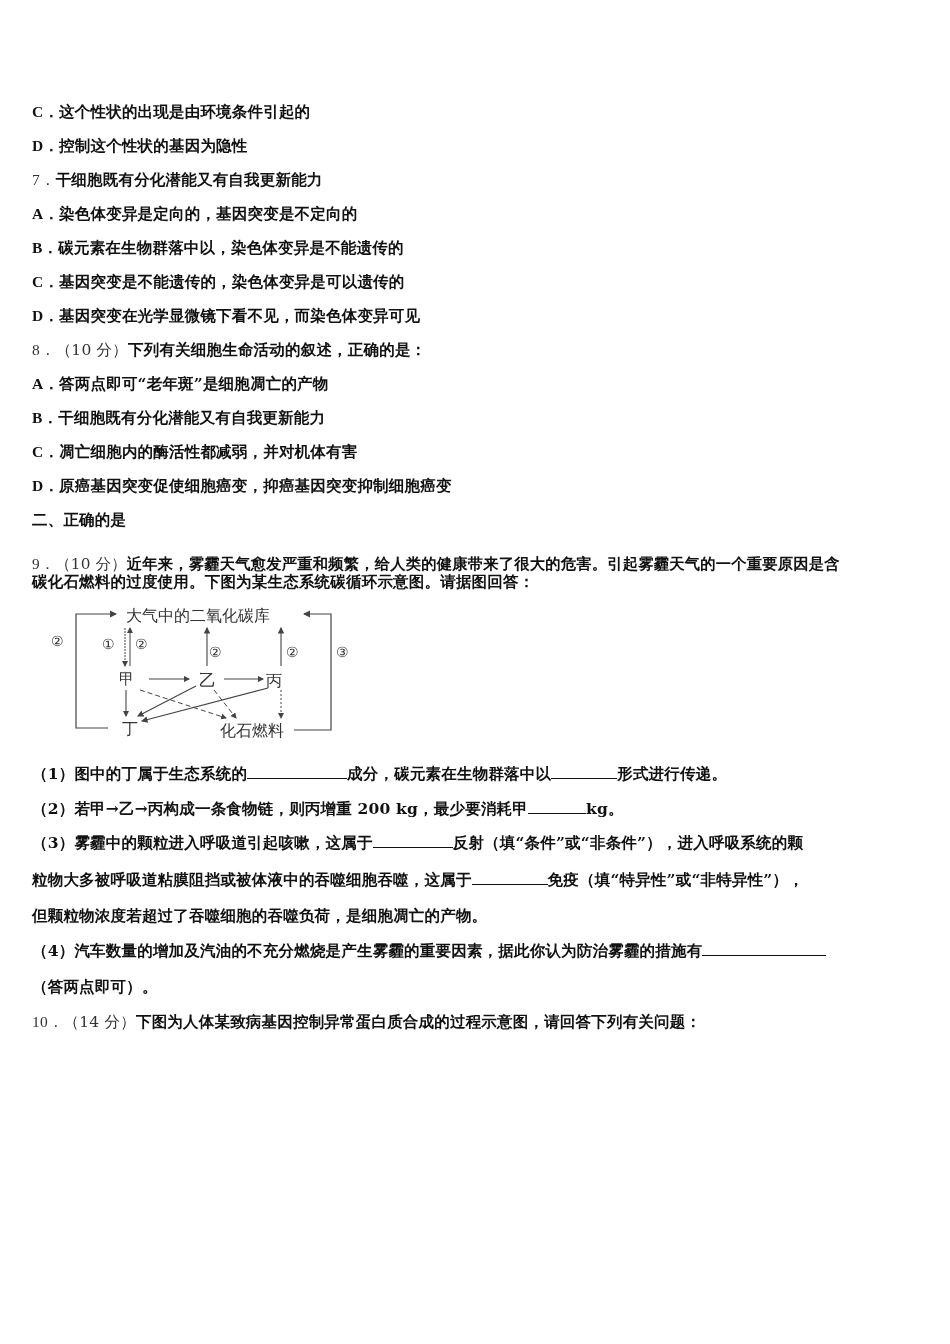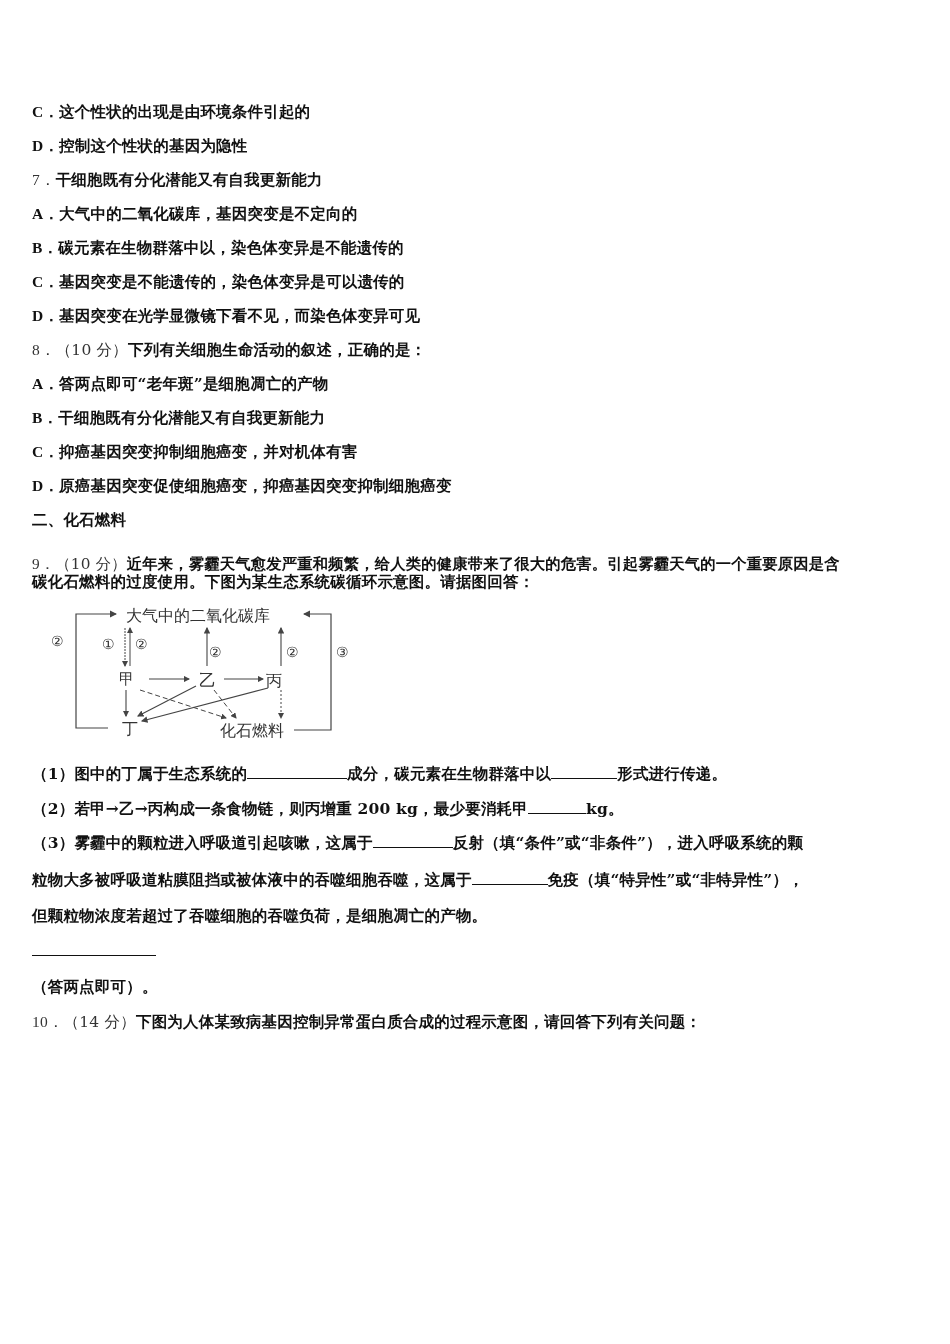--- a/index.html
+++ b/index.html
@@ -29,21 +29,21 @@
   <span class="opt-letter">C．</span><span>这个性状的出现是由环境条件引起的</span>
 </div>
 <div class="line" style="top:136px">
   <span class="opt-letter">D．</span><span>控制这个性状的基因为隐性</span>
 </div>
 
 <div class="line" style="top:170px">
   <span class="qnum">7．</span><span>干细胞既有分化潜能又有自我更新能力</span>
 </div>
 <div class="line" style="top:204px">
-  <span class="opt-letter">A．</span><span>大气中的二氧化碳库，基因突变是不定向的</span>
+  <span class="opt-letter">A．</span><span>染色体变异是定向的，基因突变是不定向的</span>
 </div>
 <div class="line" style="top:238px">
   <span class="opt-letter">B．</span><span>碳元素在生物群落中以，染色体变异是不能遗传的</span>
 </div>
 <div class="line" style="top:272px">
   <span class="opt-letter">C．</span><span>基因突变是不能遗传的，染色体变异是可以遗传的</span>
 </div>
 <div class="line" style="top:306px">
   <span class="opt-letter">D．</span><span>基因突变在光学显微镜下看不见，而染色体变异可见</span>
 </div>
@@ -51,28 +51,28 @@
 <div class="line" style="top:340px">
   <span class="qnum">8．</span><span class="score">（10 分）</span><span>下列有关细胞生命活动的叙述，正确的是：</span>
 </div>
 <div class="line" style="top:374px">
   <span class="opt-letter">A．</span><span>答两点即可“老年斑”是细胞凋亡的产物</span>
 </div>
 <div class="line" style="top:408px">
   <span class="opt-letter">B．</span><span>干细胞既有分化潜能又有自我更新能力</span>
 </div>
 <div class="line" style="top:442px">
-  <span class="opt-letter">C．</span><span>抑癌基因突变抑制细胞癌变，并对机体有害</span>
+  <span class="opt-letter">C．</span><span>凋亡细胞内的酶活性都减弱，并对机体有害</span>
 </div>
 <div class="line" style="top:476px">
   <span class="opt-letter">D．</span><span>原癌基因突变促使细胞癌变，抑癌基因突变抑制细胞癌变</span>
 </div>
 
 <div class="line" style="top:510px">
-  <span>二、化石燃料</span>
+  <span>二、正确的是</span>
 </div>
 
 <div class="line" style="top:535px; font-size:15.3px;margin-top:19px;">
   <span class="qnum">9．</span><span class="score">（10 分）</span><span>近年来，雾霾天气愈发严重和频繁，给人类的健康带来了很大的危害。引起雾霾天气的一个重要原因是含</span>
 </div>
 <div class="line" style="top:572px">
   <span>碳化石燃料的过度使用。下图为某生态系统碳循环示意图。请据图回答：</span>
 </div>
 
 <div class="diagram">
@@ -135,21 +135,21 @@
 <div class="line" style="top:833px">
   <span>（3）雾霾中的颗粒进入呼吸道引起咳嗽，这属于</span><span class="blank" style="width:80px"></span><span>反射（填“条件”或“非条件”），进入呼吸系统的颗</span>
 </div>
 <div class="line" style="top:870px">
   <span>粒物大多被呼吸道粘膜阻挡或被体液中的吞噬细胞吞噬，这属于</span><span class="blank" style="width:76px"></span><span>免疫（填“特异性”或“非特异性”），</span>
 </div>
 <div class="line" style="top:906px">
   <span>但颗粒物浓度若超过了吞噬细胞的吞噬负荷，是细胞凋亡的产物。</span>
 </div>
 <div class="line" style="top:941px">
-  <span class="blank" style="width:124px"></span>
+  <span>（4）汽车数量的增加及汽油的不充分燃烧是产生雾霾的重要因素，据此你认为防治雾霾的措施有</span><span class="blank" style="width:124px"></span>
 </div>
 <div class="line" style="top:977px">
   <span>（答两点即可）。</span>
 </div>
 
 <div class="line" style="top:1012px">
   <span class="qnum">10．</span><span class="score">（14 分）</span><span>下图为人体某致病基因控制异常蛋白质合成的过程示意图，请回答下列有关问题：</span>
 </div>
 
 </body></html>

